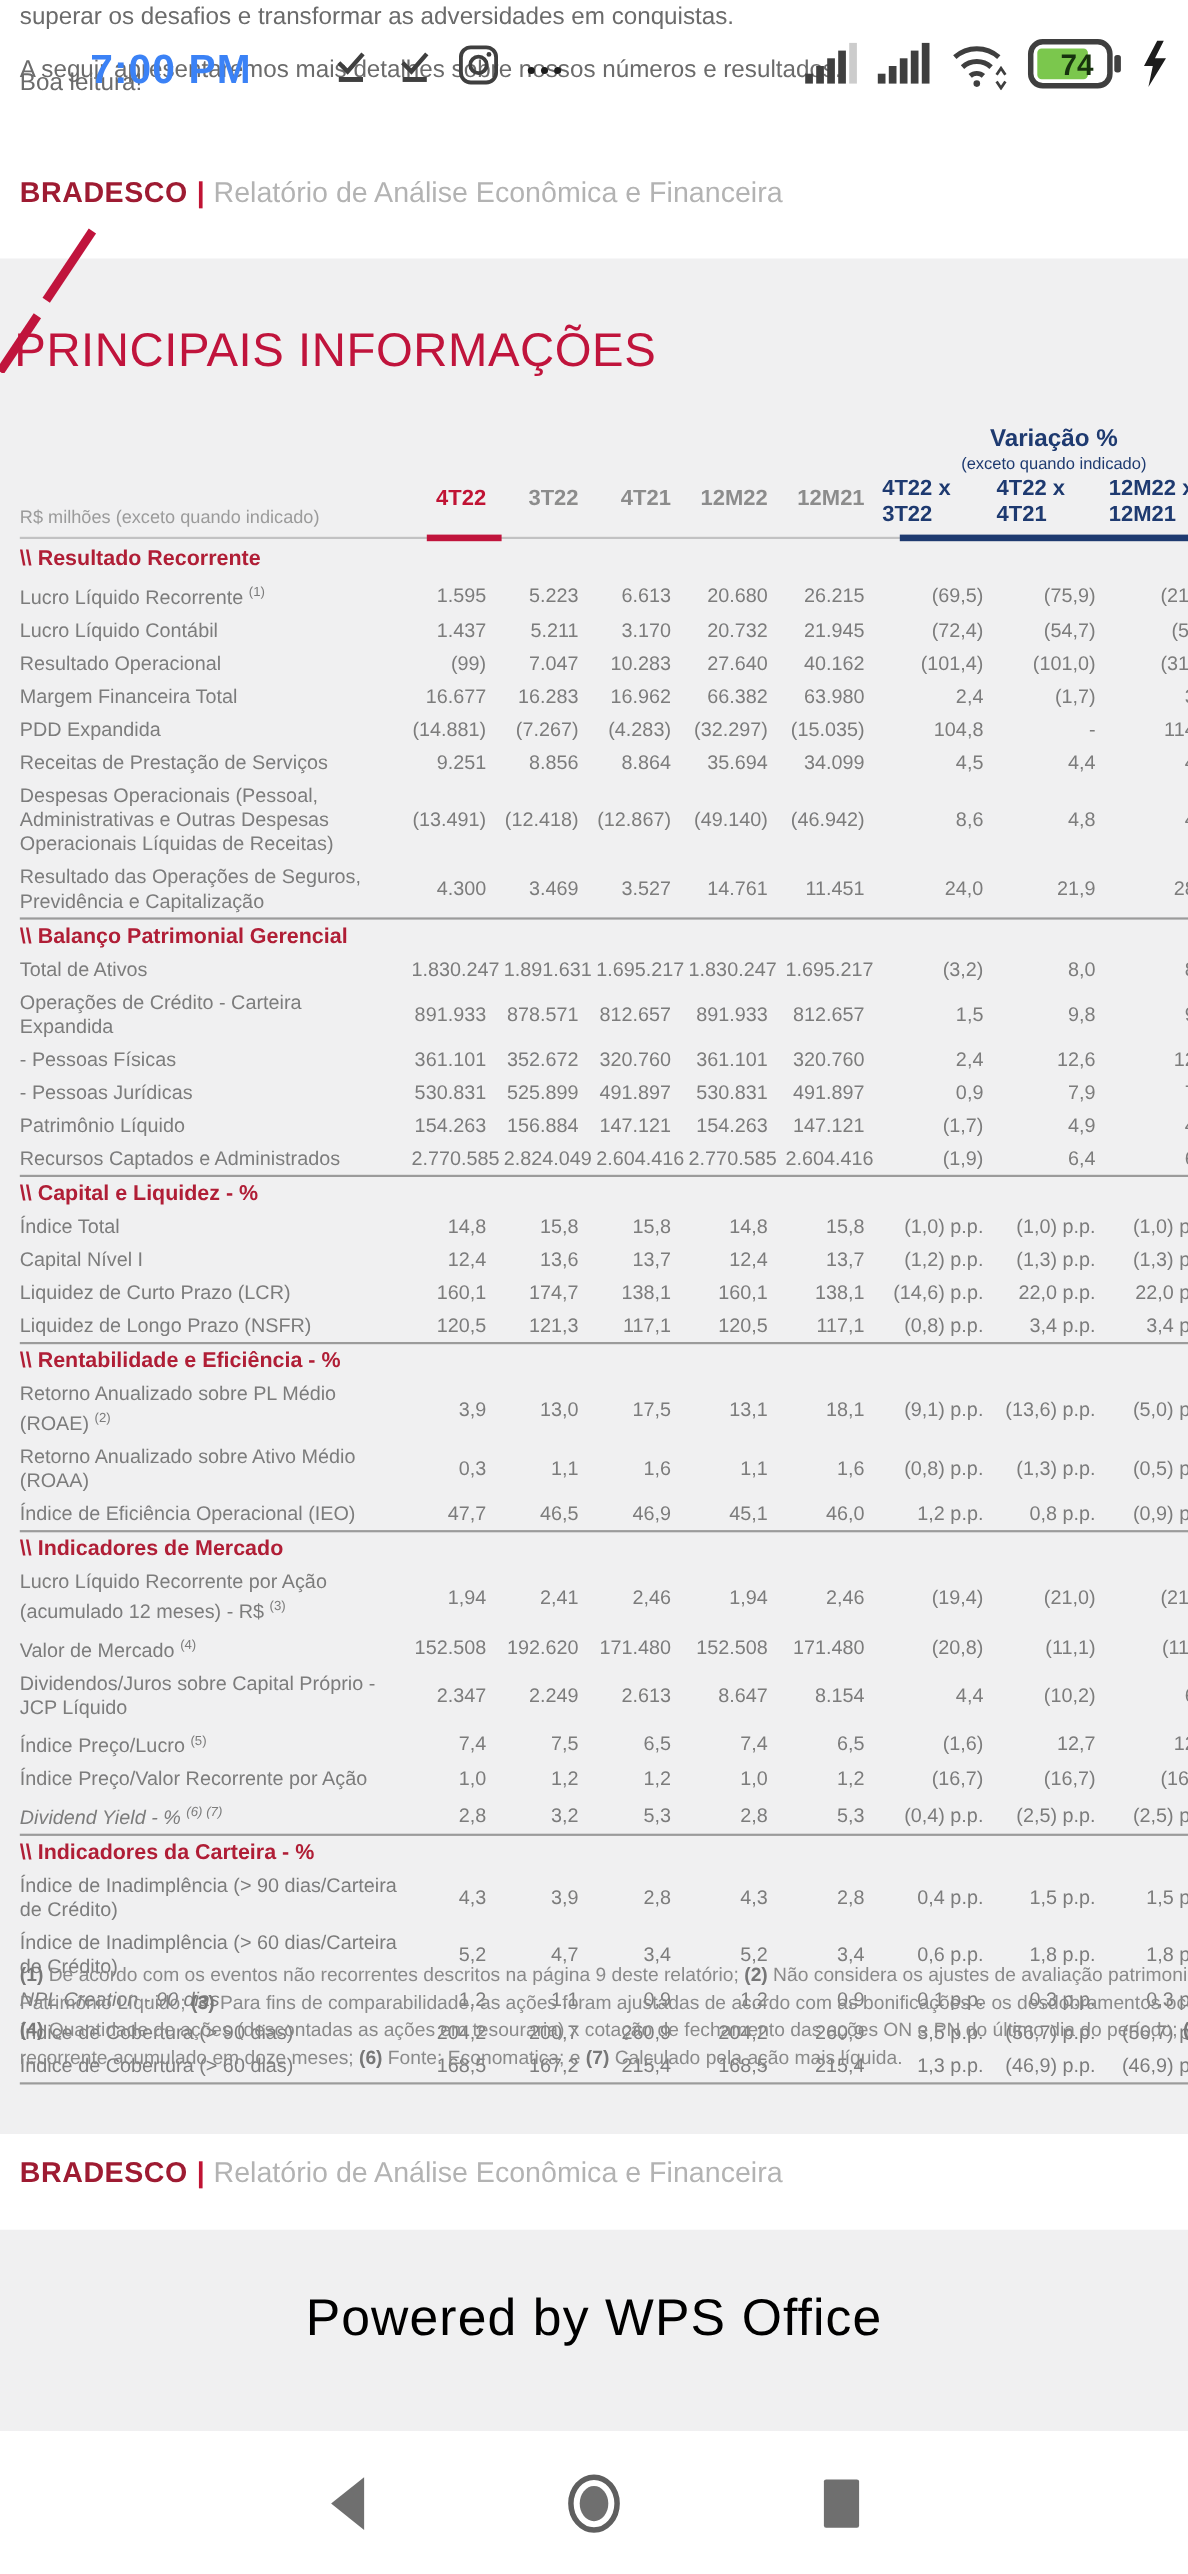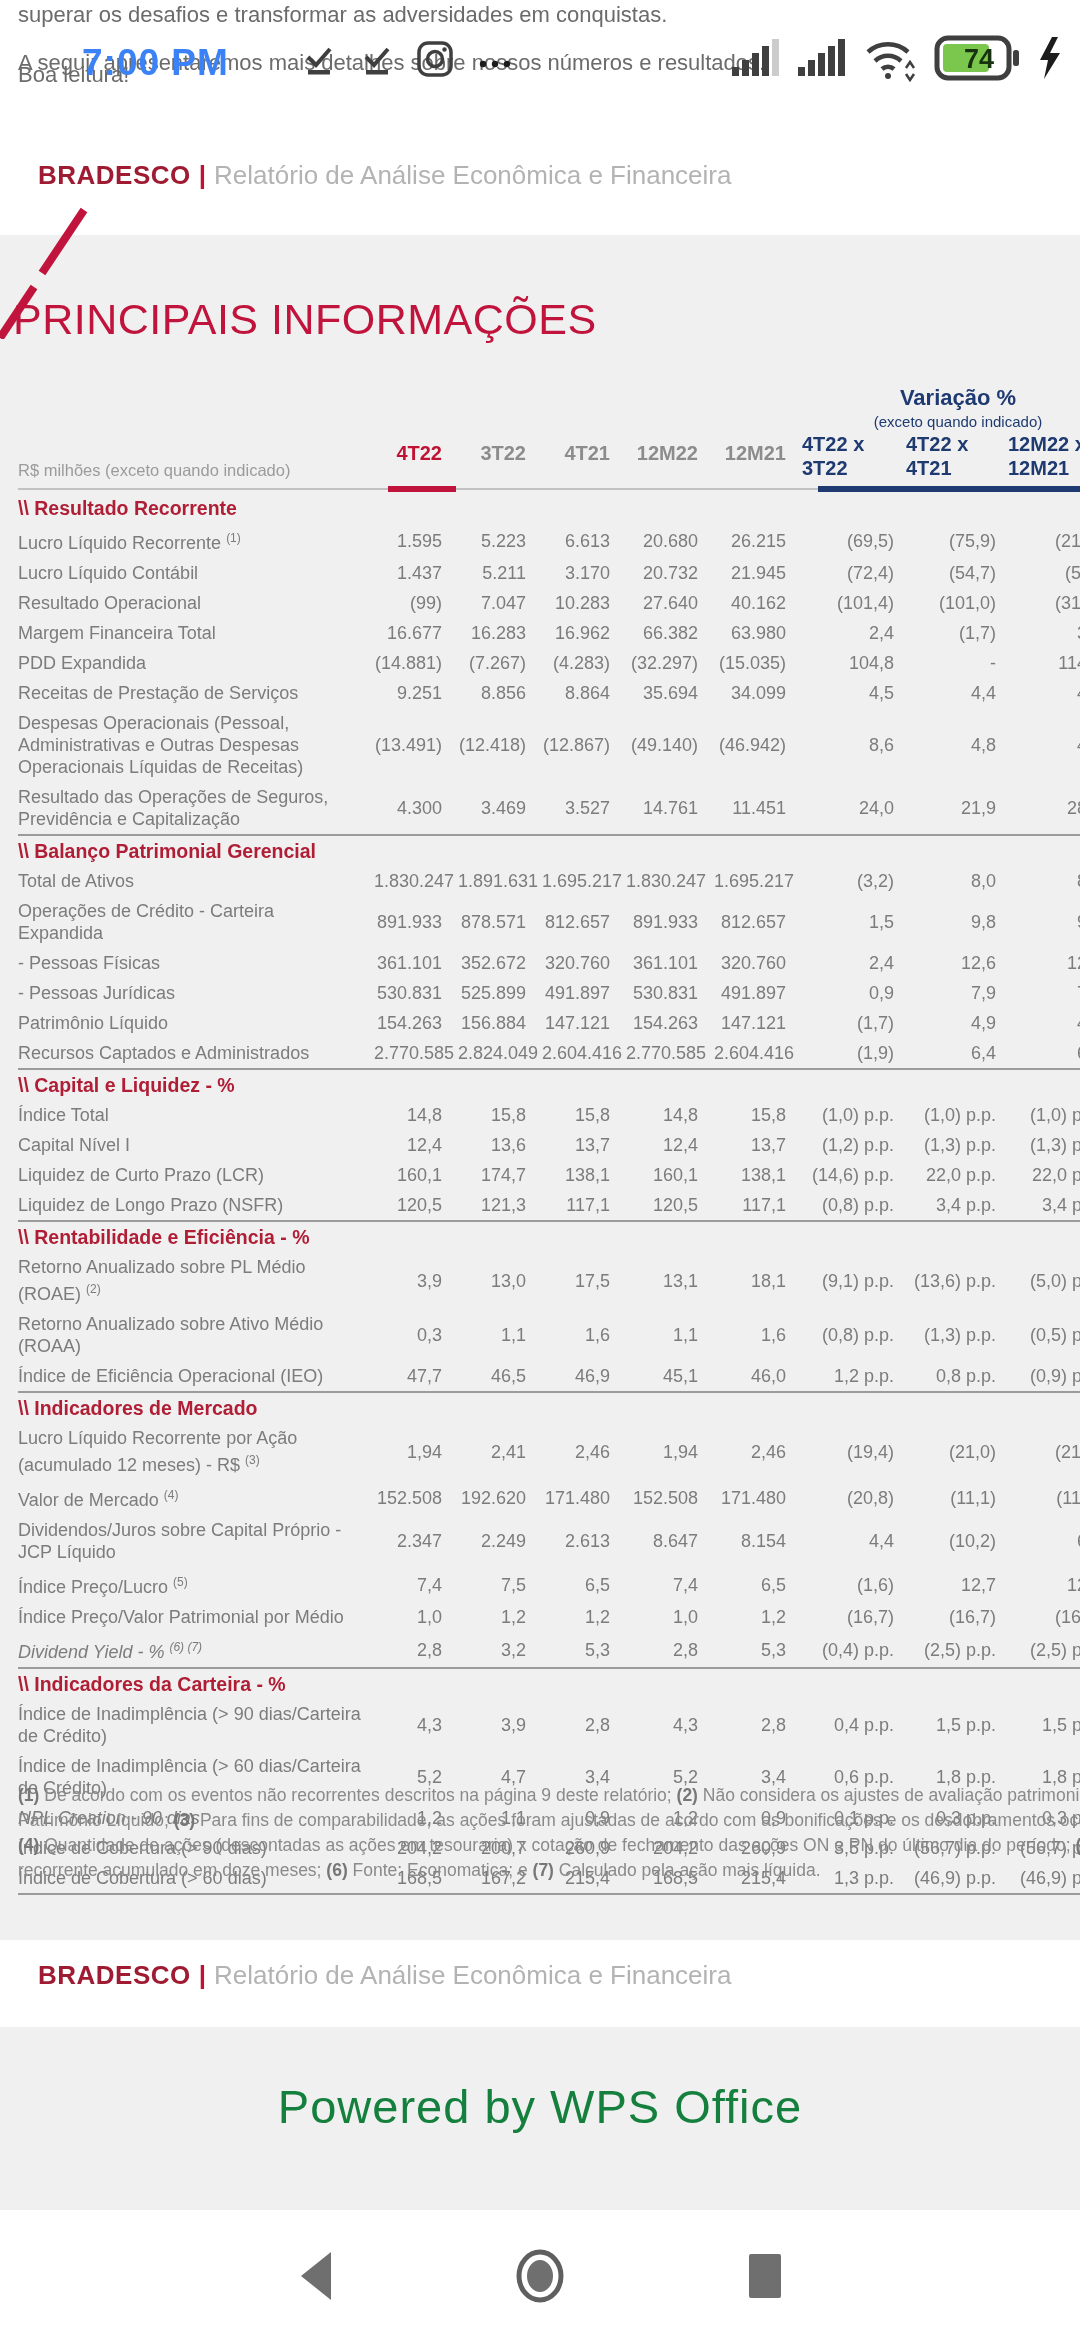--- a/index.html
+++ b/index.html
@@ -16,21 +16,21 @@
   #docline3 { top:62px; }
 
   
   .status-bar { position:absolute; top:30px; left:0; width:1080px; height:56px; }
   .sb-time { position:absolute; left:82px; top:12px; font-size:37px; font-weight:bold; color:#3b82f6; letter-spacing:1px; }
   .sb-left-icons { position:absolute; left:300px; top:10px; display:flex; gap:22px; align-items:center; }
   .sb-right-icons { position:absolute; right:16px; top:4px; display:flex; gap:16px; align-items:center; }
   .sb-icon svg { display:block; }
 
   
-  .brand-line { position:absolute; left:18px; white-space:nowrap; font-size:26px;margin-left:20px; }
+  .brand-line { position:absolute; left:18px; white-space:nowrap; font-size:26px; }
   .brand-line .brand { font-weight:bold; color:#9e1b32; letter-spacing:0.5px; }
   .brand-line .sep { color:#c01334; font-weight:bold; padding:0 8px; }
   .brand-line .doc-title { color:#b3b3b3; }
   #header-brand { top:160px; }
 
   
   .page-gray { position:absolute; top:235px; left:0; width:1080px; height:1705px; background:#f0f0f1; }
   .diag-svg { position:absolute; left:0; top:-28px; }
 
   .page-title { position:absolute; left:13px; top:60px; font-size:43px; font-weight:400; letter-spacing:0.5px; color:#c0143c; white-space:nowrap; }
@@ -64,21 +64,21 @@
 
   
   .footnotes { position:absolute; left:18px; top:1548px; width:1200px; color:#8a8a8a; font-size:17.5px; }
   .fn-line { white-space:nowrap; line-height:25px; }
   .fn-line b { color:#777; }
 
   
   .white-band { position:absolute; top:1940px; left:0; width:1080px; height:87px; background:#ffffff; }
   #footer-brand { top:20px; }
   .gray-band2 { position:absolute; top:2027px; left:0; width:1080px; height:183px; background:#f0f0f1; }
-  .watermark { position:absolute; top:52px; left:0; width:1080px; text-align:center; font-size:47px; color:#15803d; letter-spacing:1px; }
+  .watermark { position:absolute; top:52px; left:0; width:1080px; text-align:center; font-size:47px; color:#000000; letter-spacing:1px; }
 
   
   .nav-bar { position:absolute; top:2210px; left:0; width:1080px; height:130px; background:#ffffff; }
   .nav-btn { position:absolute; top:36px; width:60px; height:60px; display:flex; align-items:center; justify-content:center; }
   #nav-back { left:285px; }
   #nav-home { left:510px; }
   #nav-recents { left:735px; }
 </style>
 </head>
 <body>
@@ -493,21 +493,21 @@
             <div class="cell-num">7,4</div>
             <div class="cell-num">7,5</div>
             <div class="cell-num">6,5</div>
             <div class="cell-num">7,4</div>
             <div class="cell-num">6,5</div>
             <div class="cell-var">(1,6)</div>
             <div class="cell-var">12,7</div>
             <div class="cell-var">12,7</div>
           </div>
           <div class="tgrid trow">
-            <div class="cell-label">Índice Preço/Valor Patrimonial por Médio</div>
+            <div class="cell-label">Índice Preço/Valor Recorrente por Ação</div>
             <div class="cell-num">1,0</div>
             <div class="cell-num">1,2</div>
             <div class="cell-num">1,2</div>
             <div class="cell-num">1,0</div>
             <div class="cell-num">1,2</div>
             <div class="cell-var">(16,7)</div>
             <div class="cell-var">(16,7)</div>
             <div class="cell-var">(16,7)</div>
           </div>
           <div class="tgrid trow">

